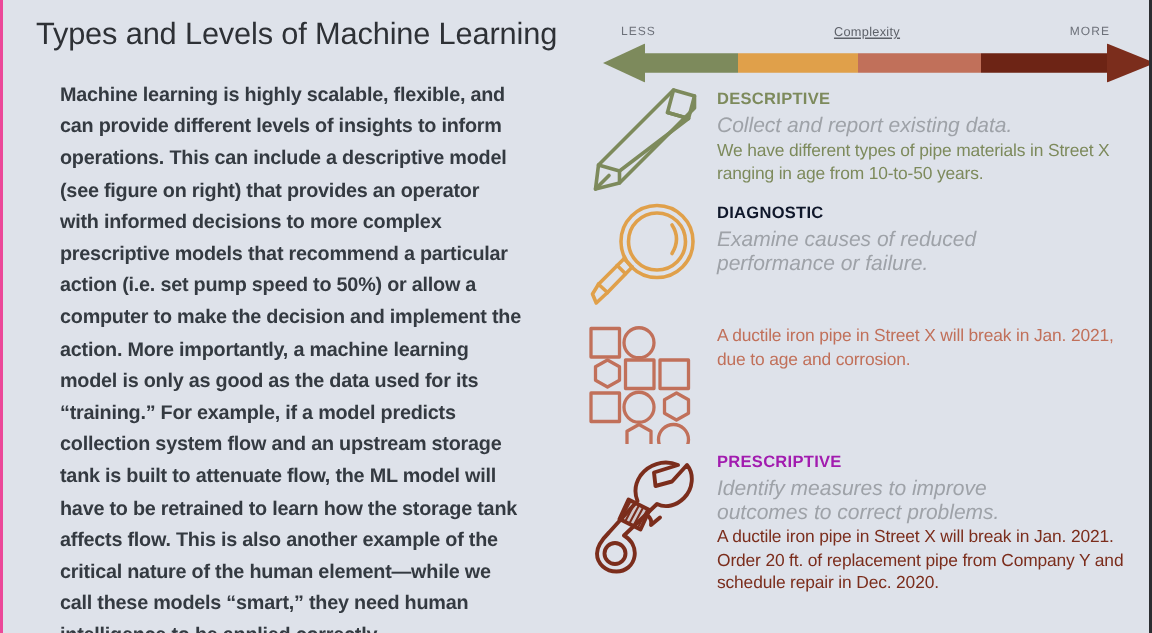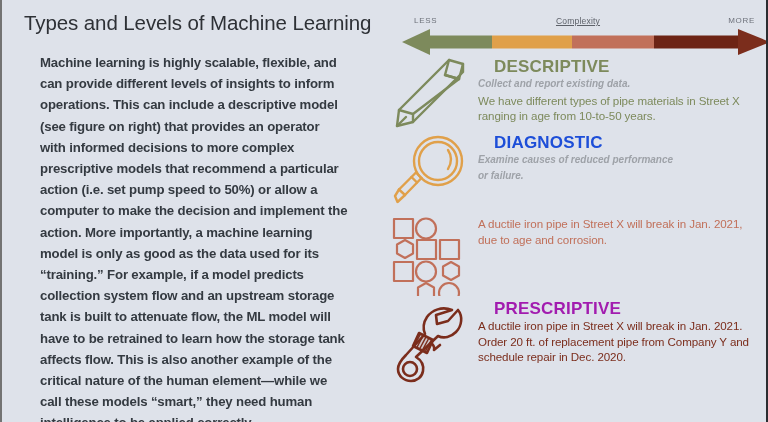--- a/index.html
+++ b/index.html
@@ -8,21 +8,21 @@
     background: #ffffff;
   }
   #page {
     position: relative;
     width: 768px;
     height: 422px;
     background: #dee2ea;
     overflow: hidden;
     font-family: "Liberation Sans", sans-serif;
     box-sizing: border-box;
-    border-left: 2px solid #737373;
+    border-left: 2px solid #ec4899;
     border-right: 2px solid #2b2d31;
   }
 
   
   #left-col {
     position: absolute;
     left: 0;
     top: 0;
     width: 384px;
     height: 422px;
@@ -67,21 +67,21 @@
   .scale-label {
     position: absolute;
     top: 0;
     font-size: 8px;
     color: #6d717a;
     letter-spacing: 0.7px;
     text-align: right;
   }
   #scale-less  { left: 20px; }
   #scale-mid   { left: 50%; transform: translateX(-50%); color: #5d6169; letter-spacing: 0.2px; font-size: 8.5px; text-decoration: underline; }
-  #scale-more  { right: 7px; }
+  #scale-more  { right: 22px; }
   #scale-bar-wrap {
     position: absolute;
     top: 13px;
     left: 0;
     right: 0;
     height: 26px;
   }
   #scale-bar-wrap svg { display: block; }
 
   
@@ -103,33 +103,33 @@
     display: flex;
     align-items: flex-start;
     justify-content: center;
     padding-top: 2px;
   }
   .level-text {
     flex: 1 1 auto;
     padding-right: 8px;
   }
   .level-title {
-    font-size: 17px;
+    font-size: 11px;
     font-weight: bold;
     letter-spacing: 0.2px;
     line-height: 17px;
-    margin: 0 0 1px 16px;
+    margin: 0 0 1px 0;
   }
   .level-sub {
     font-style: italic;
-    font-size: 10px;
+    font-size: 14px;
     line-height: 15.5px;
     color: #9ea2a8;
     margin: 0 0 1px 0;
-    font-weight: 700;
+    font-weight: 400;
   }
   .level-example {
     font-size: 11.6px;
     font-weight: normal;
     line-height: 15.5px;
     letter-spacing: -0.1px;
     margin: 0;
   }
 
   
@@ -207,21 +207,21 @@
               <path d="M28.5 44 L12 61"></path>
               <path d="M23 38.5 L6 55.5"></path>
               <path d="M23 38.5 L28.5 44"></path>
               <path d="M6 55.5 L12 61"></path>
               <path d="M18.5 43 L24 48.5"></path>
               <path d="M6 55.5 L2 62 L4.5 68 L12 61"></path>
             </g>
           </svg>
         </div>
         <div class="level-text">
-          <div class="level-title" style="color:#1d4ed8">DIAGNOSTIC</div>
+          <div class="level-title" style="color:#0f172a">DIAGNOSTIC</div>
           <div class="level-sub" style="max-width:200px">Examine causes of reduced performance or failure.</div>
         </div>
       </div>
 
       <div class="level" id="level-predictive">
         <div class="level-icon">
           <svg width="82" height="80" viewBox="0 0 82 80" xmlns="http://www.w3.org/2000/svg">
             <g fill="none" stroke="#c1705a" stroke-width="2.2" stroke-linejoin="round">
 
               <rect x="3" y="3" width="19" height="19"></rect>
@@ -262,19 +262,20 @@
                 <path d="M30.8 34.2 L25.3 44.6"></path>
                 <path d="M33.6 35.6 L28.1 46"></path>
                 <path d="M36.4 37 L30.9 47.4"></path>
                 <path d="M39.2 38.4 L33.7 48.8"></path>
               </g>
             </g>
           </svg>
         </div>
         <div class="level-text">
           <div class="level-title" style="color:#a21caf">PRESCRIPTIVE</div>
+          <div class="level-sub" style="max-width:210px">Identify measures to improve outcomes to correct problems.</div>
           <div class="level-example" style="color:#7b2d1c">A ductile iron pipe in Street X will break in Jan. 2021. Order 20 ft. of replacement pipe from Company Y and schedule repair in Dec. 2020.</div>
         </div>
       </div>
 
     </div>
   </div>
 </div>
 
 </body></html>

